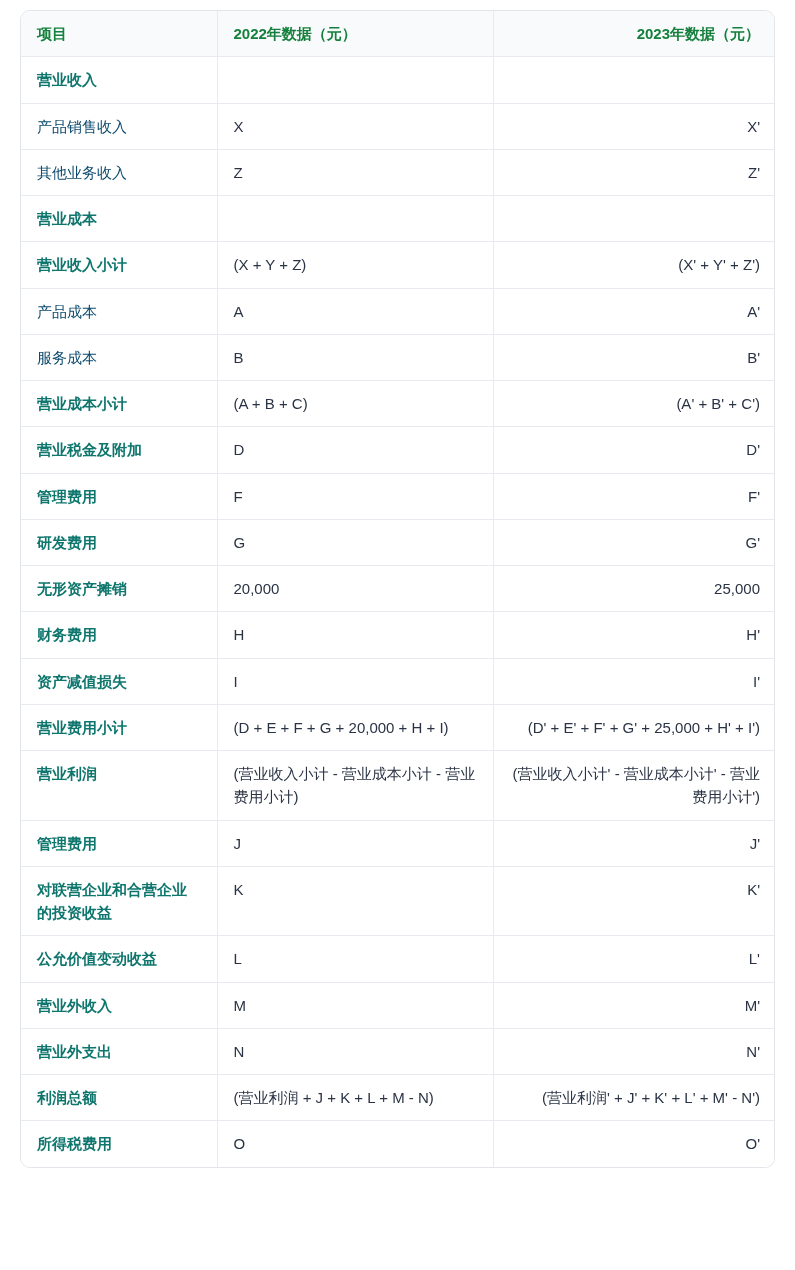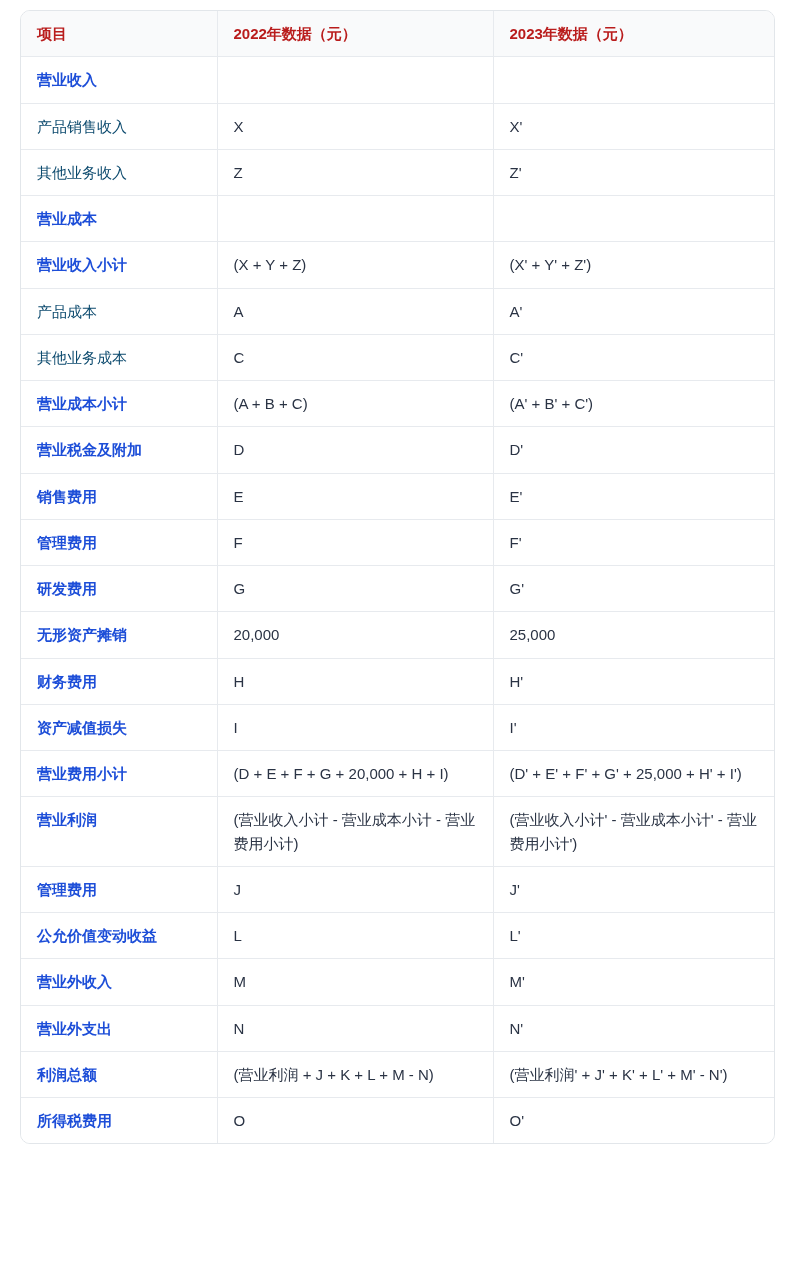--- a/index.html
+++ b/index.html
@@ -30,30 +30,30 @@
     text-align: left;
     vertical-align: top;
     padding: 11px 16px;
     font-size: 15px;
     line-height: 1.55;
     border-bottom: 1px solid #e7eaee;
     border-right: 1px solid #e7eaee;
     color: #242c3d;
     word-break: break-word;
   }
-  th:last-child, td:last-child { border-right: none; }
+  th:last-child, td:last-child { border-right: none; text-align: right; }
   tr:last-child td { border-bottom: none; }
   thead th {
     background: #f9fafb;
     font-weight: 700;
-    color: #b91c1c;
+    color: #15803d;
   }
   tbody td { background: #ffffff; }
   td.label-cell { color: #0c4a6e; font-weight: 400; }
-  tr.bold-row td.label-cell { font-weight: 700; color: #1d4ed8; }
+  tr.bold-row td.label-cell { font-weight: 700; color: #0f766e; }
   td.value-cell { color: #2a3344; font-weight: 400; }
 </style>
 </head>
 <body>
 
 <div class="table-wrap">
   <table>
     <colgroup>
       <col class="c1">
         <col class="c2">
@@ -91,38 +91,33 @@
     <td class="label-cell">营业收入小计</td>
     <td class="value-cell">(X + Y + Z)</td>
     <td class="value-cell">(X' + Y' + Z')</td>
   </tr>
         <tr>
     <td class="label-cell">产品成本</td>
     <td class="value-cell">A</td>
     <td class="value-cell">A'</td>
   </tr>
         <tr>
-    <td class="label-cell">其他业务成本</td>
-    <td class="value-cell">C</td>
-    <td class="value-cell">C'</td>
+    <td class="label-cell">服务成本</td>
+    <td class="value-cell">B</td>
+    <td class="value-cell">B'</td>
   </tr>
         <tr class="bold-row">
     <td class="label-cell">营业成本小计</td>
     <td class="value-cell">(A + B + C)</td>
     <td class="value-cell">(A' + B' + C')</td>
   </tr>
         <tr class="bold-row">
     <td class="label-cell">营业税金及附加</td>
     <td class="value-cell">D</td>
     <td class="value-cell">D'</td>
-  </tr>
-        <tr class="bold-row">
-    <td class="label-cell">销售费用</td>
-    <td class="value-cell">E</td>
-    <td class="value-cell">E'</td>
   </tr>
         <tr class="bold-row">
     <td class="label-cell">管理费用</td>
     <td class="value-cell">F</td>
     <td class="value-cell">F'</td>
   </tr>
         <tr class="bold-row">
     <td class="label-cell">研发费用</td>
     <td class="value-cell">G</td>
     <td class="value-cell">G'</td>
@@ -151,20 +146,25 @@
     <td class="label-cell">营业利润</td>
     <td class="value-cell">(营业收入小计 - 营业成本小计 - 营业费用小计)</td>
     <td class="value-cell">(营业收入小计' - 营业成本小计' - 营业费用小计')</td>
   </tr>
         <tr class="bold-row">
     <td class="label-cell">管理费用</td>
     <td class="value-cell">J</td>
     <td class="value-cell">J'</td>
   </tr>
         <tr class="bold-row">
+    <td class="label-cell">对联营企业和合营企业的投资收益</td>
+    <td class="value-cell">K</td>
+    <td class="value-cell">K'</td>
+  </tr>
+        <tr class="bold-row">
     <td class="label-cell">公允价值变动收益</td>
     <td class="value-cell">L</td>
     <td class="value-cell">L'</td>
   </tr>
         <tr class="bold-row">
     <td class="label-cell">营业外收入</td>
     <td class="value-cell">M</td>
     <td class="value-cell">M'</td>
   </tr>
         <tr class="bold-row">

